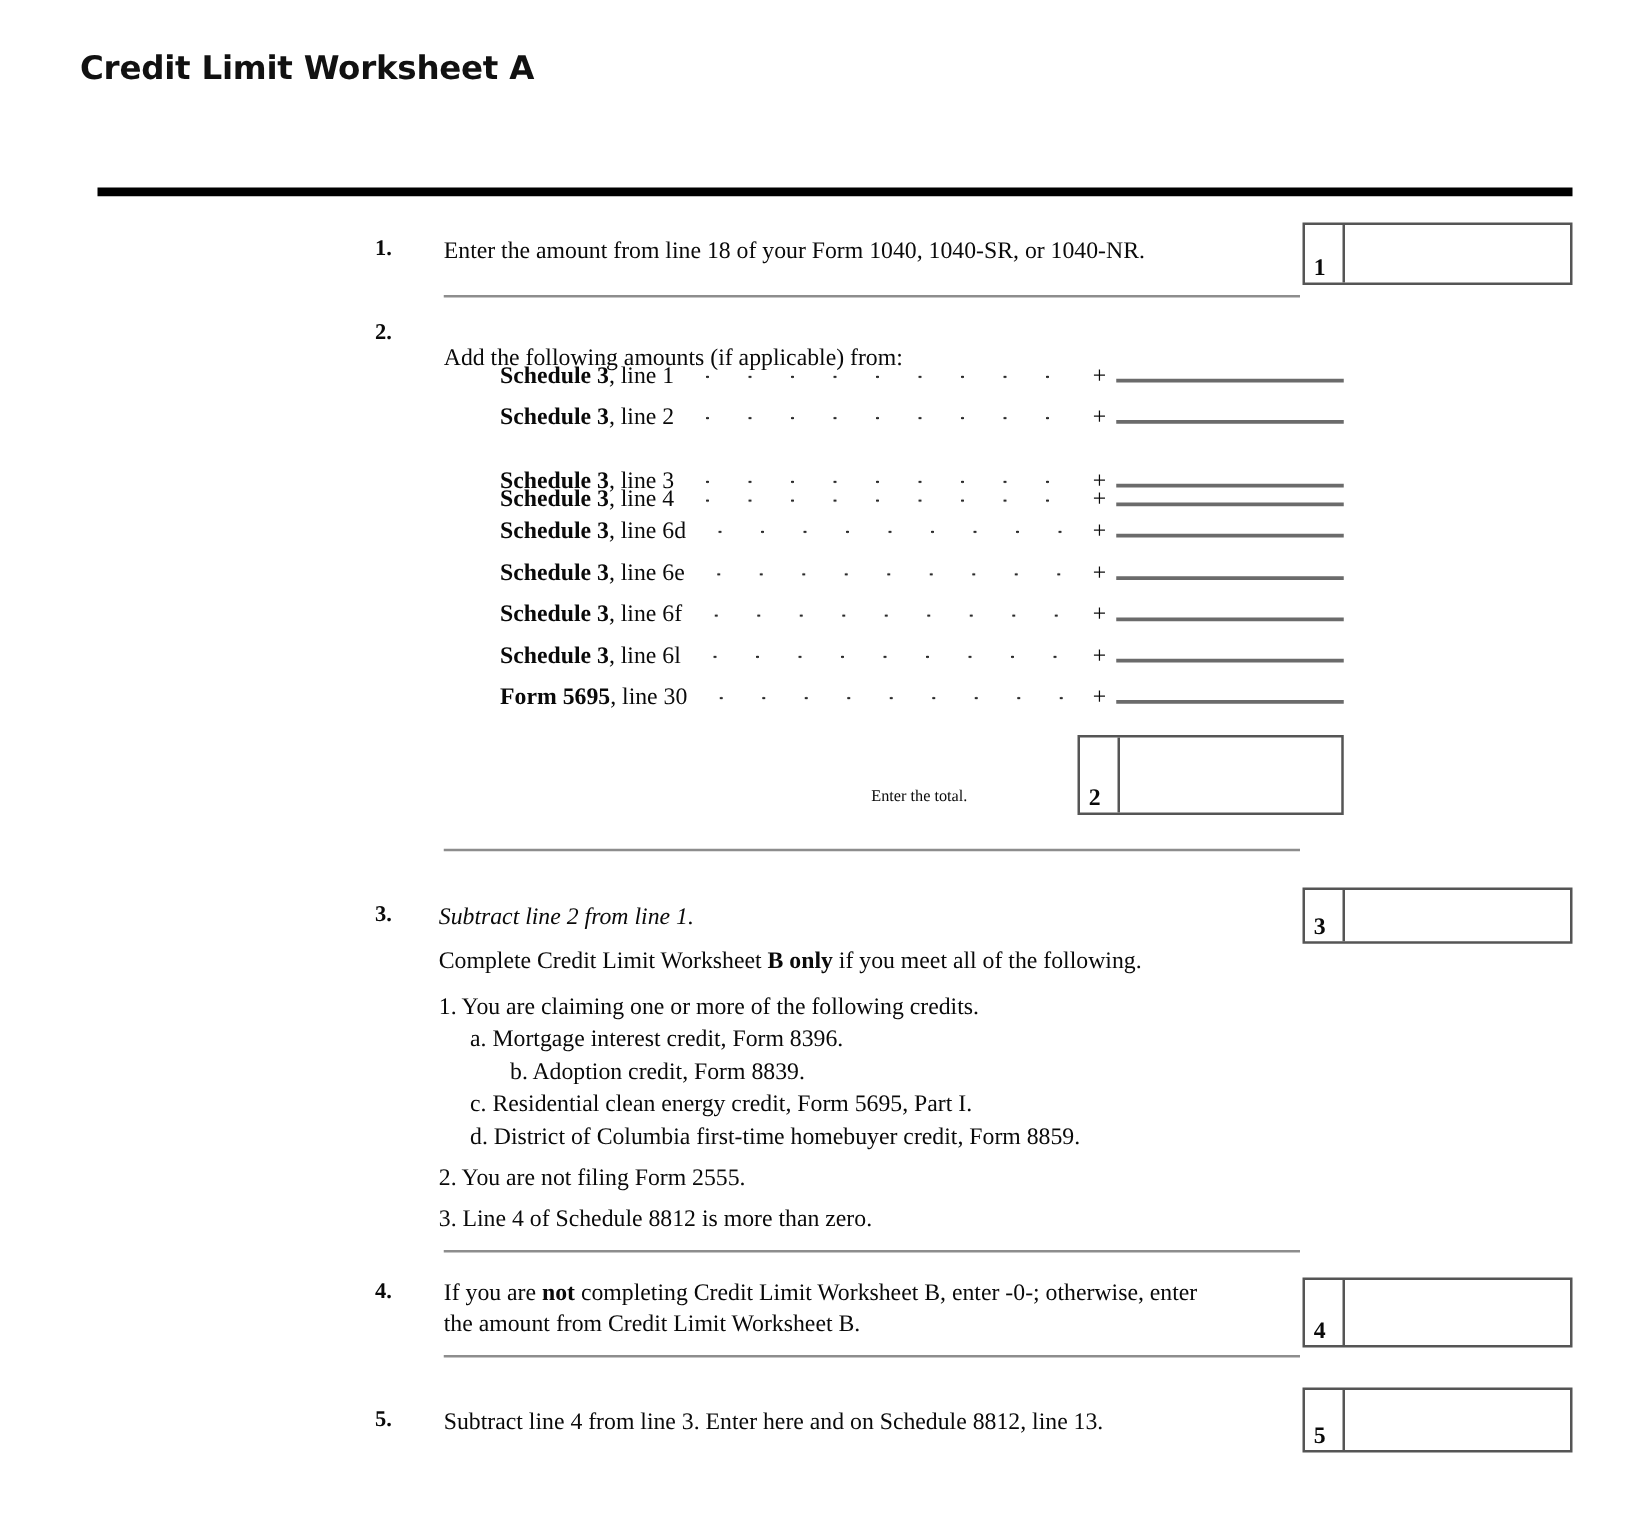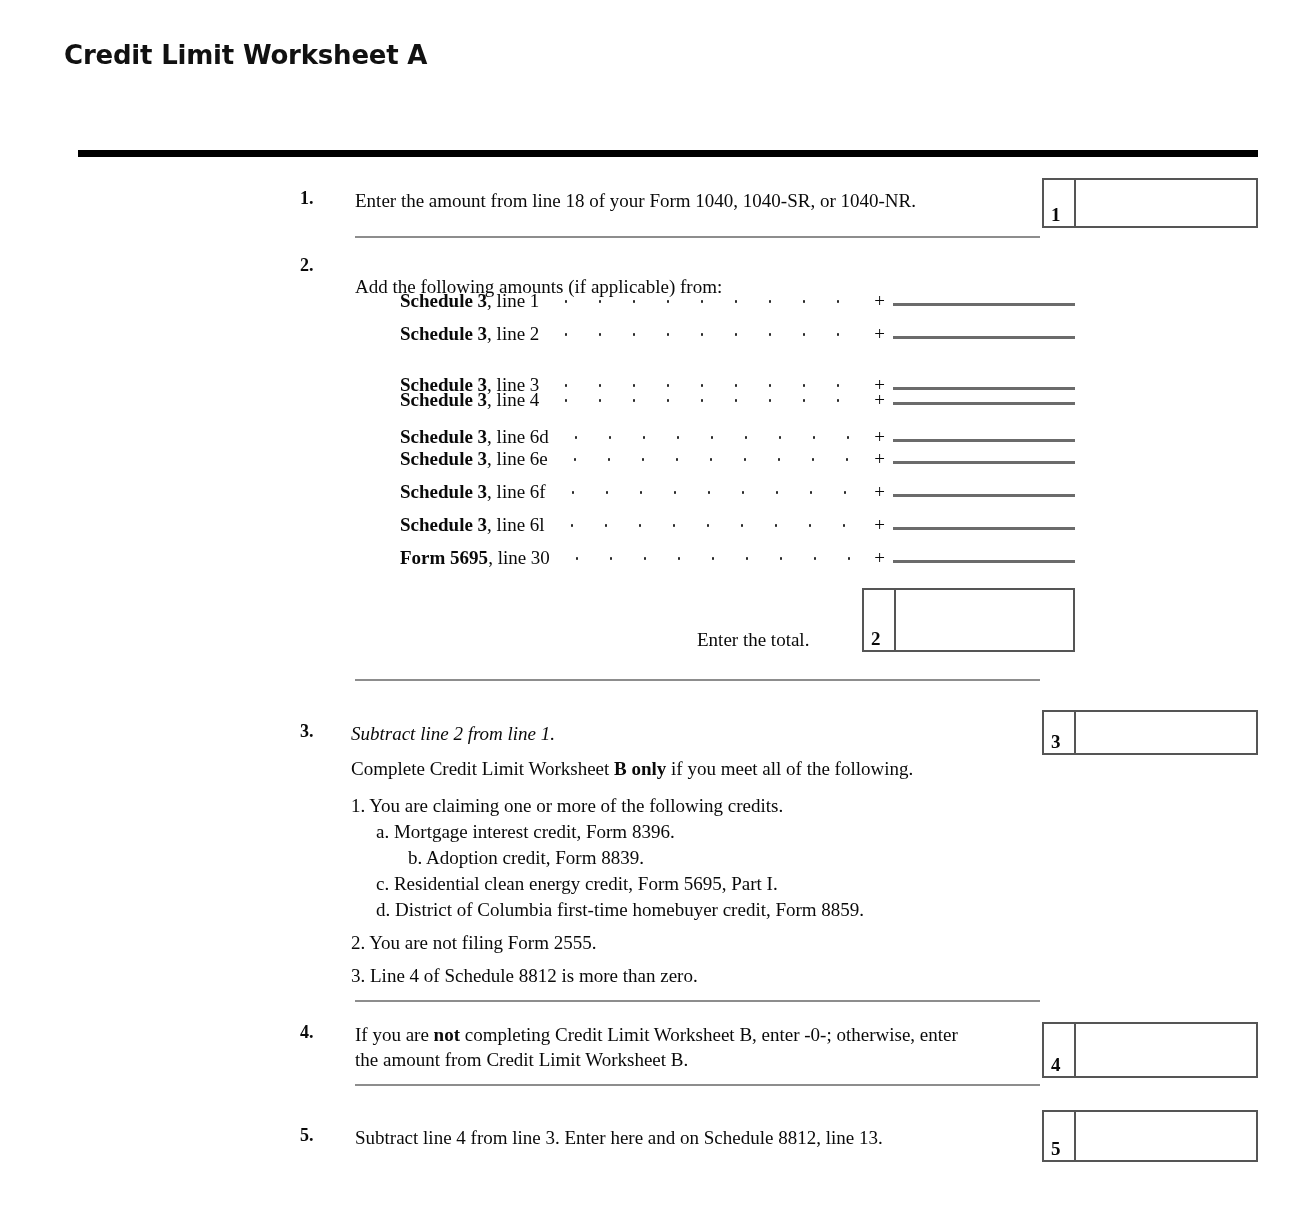--- a/index.html
+++ b/index.html
@@ -104,21 +104,21 @@
     background: #6b6b6b;
     margin-left: 8px;
     margin-top: 6px;
   }
 
   
   .total-label {
     position: absolute;
     left: 697px;
     top: 629px;
-    font-size: 19px;
+    font-size: 13px;
   }
 
   
   .ans-box {
     position: absolute;
     border: 2px solid #555555;
     background: #ffffff;
     box-sizing: border-box;
     display: flex;
   }
@@ -197,21 +197,21 @@
   <div class="sched-line"></div>
 </div>
 
 <div class="sched-row" style="top:387px;">
   <div class="sched-label"><span class="bold">Schedule 3</span><span>, line 4</span></div>
   <div class="sched-dots"></div>
   <div class="sched-plus">+</div>
   <div class="sched-line"></div>
 </div>
 
-<div class="sched-row" style="top:424px;align-items:center;">
+<div class="sched-row" style="top:412px;align-items:center;">
   <div class="sched-label"><span class="bold">Schedule 3</span><span>, line 6d</span></div>
   <div class="sched-dots"></div>
   <div class="sched-plus">+</div>
   <div class="sched-line"></div>
 </div>
 
 <div class="sched-row" style="top:446px;">
   <div class="sched-label"><span class="bold">Schedule 3</span><span>, line 6e</span></div>
   <div class="sched-dots"></div>
   <div class="sched-plus">+</div>

